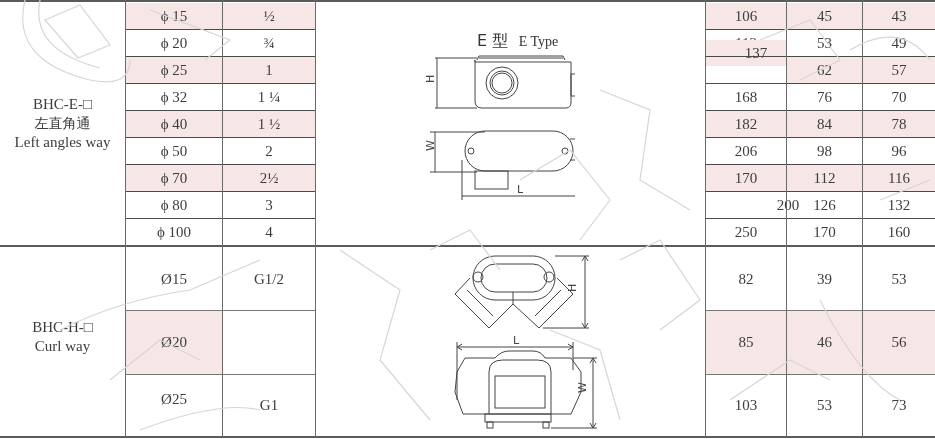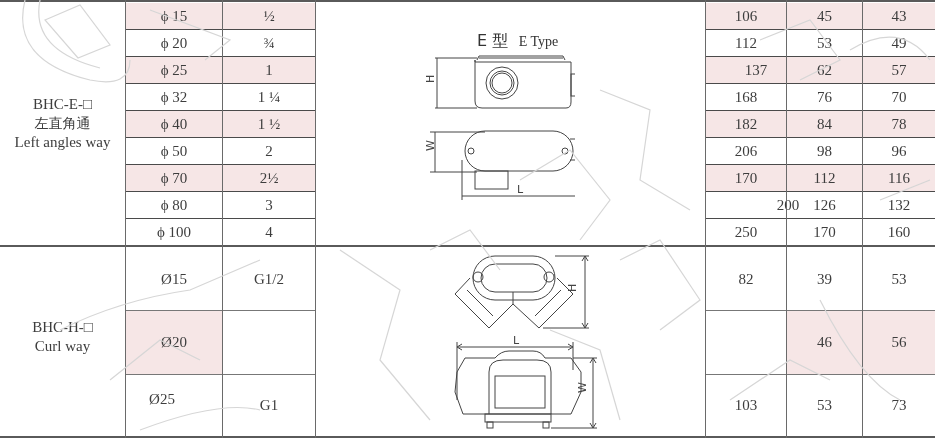--- a/index.html
+++ b/index.html
@@ -56,21 +56,21 @@
   <div class="cell" style="left:863px;top:30px;width:72px;height:26px;">
       <span>49</span>
     </div>
 
   <div class="cell pink" style="left:126px;top:57px;width:96px;height:26px;">
       <span>ϕ 25</span>
     </div>
   <div class="cell pink" style="left:223px;top:57px;width:92px;height:26px;">
       <span>1</span>
     </div>
-  <div class="cell pink" style="left:706px;top:57px;width:80px;height:26px;padding-left:20px;">
+  <div class="cell pink" style="left:706px;top:40px;width:80px;height:26px;padding-left:20px;">
       <span>137</span>
     </div>
   <div class="cell pink" style="left:787px;top:57px;width:75px;height:26px;">
       <span>62</span>
     </div>
   <div class="cell pink" style="left:863px;top:57px;width:72px;height:26px;">
       <span>57</span>
     </div>
 
   <div class="cell" style="left:126px;top:84px;width:96px;height:26px;">
@@ -181,28 +181,31 @@
   <div class="cell" style="left:787px;top:248px;width:75px;height:62px;">
       <span>39</span>
     </div>
   <div class="cell" style="left:863px;top:248px;width:72px;height:62px;">
       <span>53</span>
     </div>
 
   <div class="cell pink" style="left:126px;top:311px;width:96px;height:63px;">
       <span>Ø20</span>
     </div>
+  <div class="cell pink" style="left:706px;top:311px;width:80px;height:63px;">
+      <span>85</span>
+    </div>
   <div class="cell pink" style="left:787px;top:311px;width:75px;height:63px;">
       <span>46</span>
     </div>
   <div class="cell pink" style="left:863px;top:311px;width:72px;height:63px;">
       <span>56</span>
     </div>
 
-  <div class="cell" style="left:114px;top:375px;width:96px;height:48px;">
+  <div class="cell" style="left:126px;top:375px;width:96px;height:48px;">
       <span>Ø25</span>
     </div>
   <div class="cell" style="left:223px;top:375px;width:92px;height:61px;">
       <span>G1</span>
     </div>
   <div class="cell" style="left:706px;top:375px;width:80px;height:61px;">
       <span>103</span>
     </div>
   <div class="cell" style="left:787px;top:375px;width:75px;height:61px;">
       <span>53</span>

